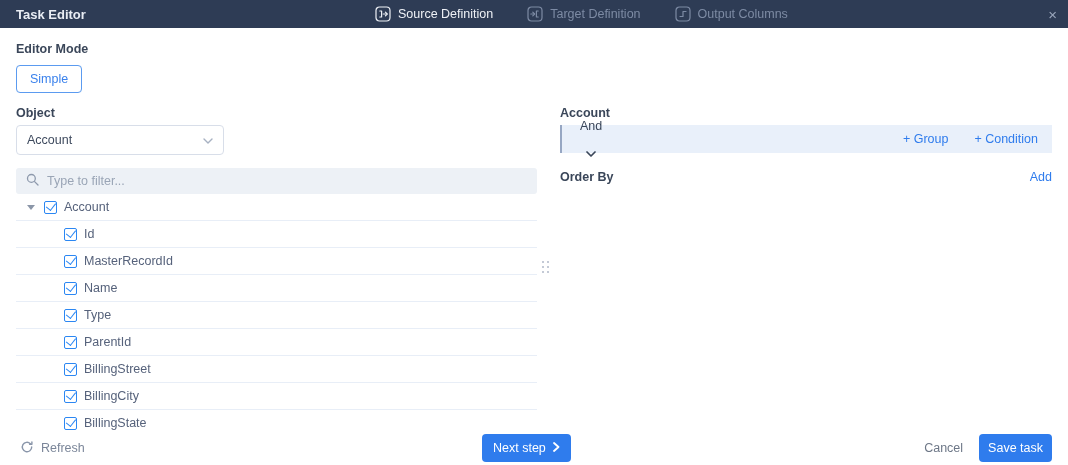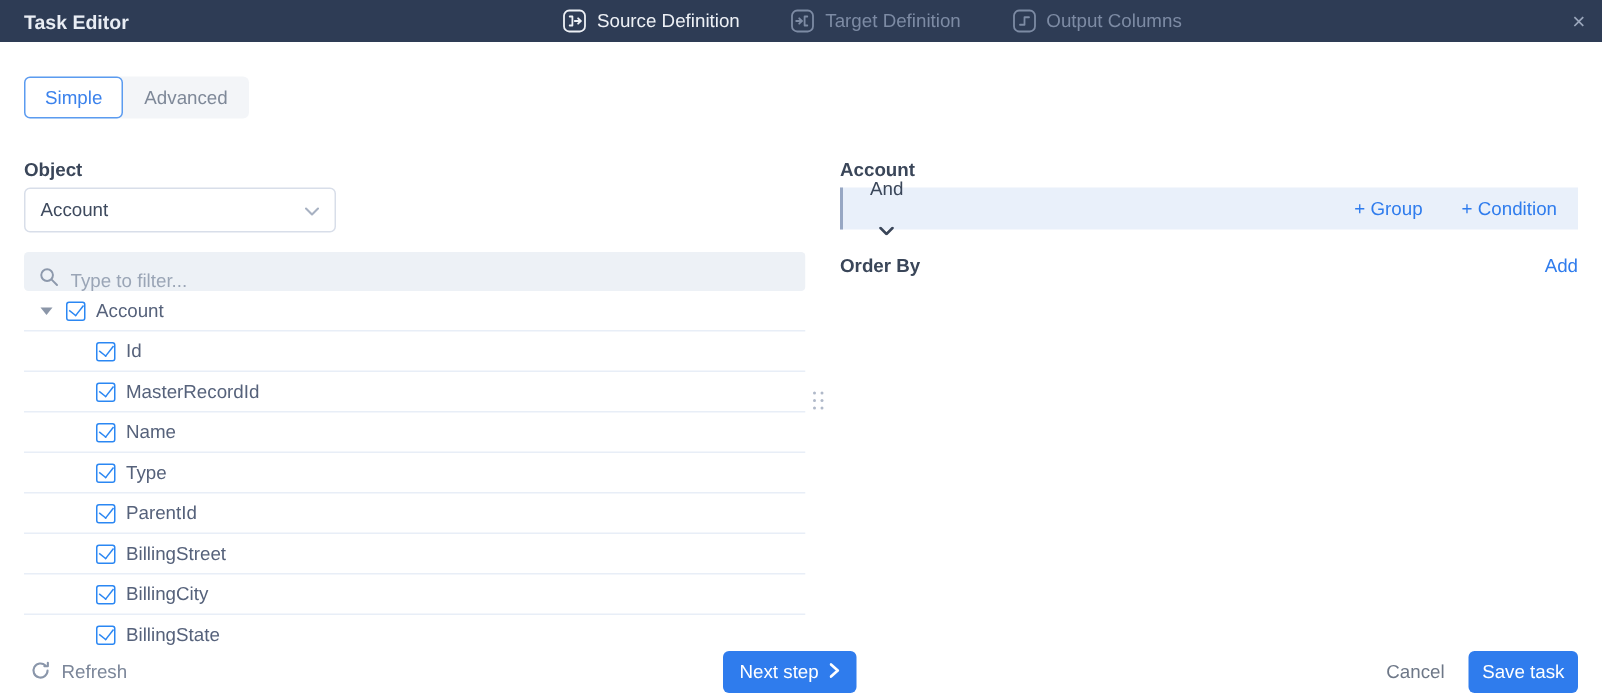--- a/index.html
+++ b/index.html
@@ -57,21 +57,21 @@
   
   .left-panel { position: absolute; left: 16px; top: 106px; width: 521px; height: 359px; overflow: hidden; }
   .select {
     margin-top: 5px; width: 208px; height: 30px;
     border: 1px solid #d8dee9; border-radius: 4px;
     display: flex; align-items: center; justify-content: space-between;
     padding: 0 10px; color: #3e4a5e; cursor: pointer; background: #fff;
   }
   .search {
     margin-top: 13px; height: 26px; background: #edf1f6; border-radius: 3px;
-    display: flex; align-items: flex-end; padding: 0 10px; gap: 8px;
+    display: flex; align-items: center; padding: 0 10px; gap: 8px;
   }
   .search input {
     border: none; background: transparent; outline: none;
     font-size: 12.5px; color: #3e4a5e; flex: 1; font-family: inherit;
   }
   .search input::placeholder { color: #9aa5b6; }
 
   .tree-row {
     height: 27px; display: flex; align-items: center;
     border-bottom: 1px solid #e8eef7; color: #56627b; cursor: pointer;
@@ -175,23 +175,23 @@
         </svg>
       </span>
       <span>Output Columns</span>
     </div>
   </nav>
 
   <div class="close-btn">×</div>
 </header>
 
 <section class="editor-mode">
+  <div class="section-label">Editor Mode</div>
   <div class="segmented">
     <button class="seg selected">Simple</button>
-    <button class="seg">Advanced</button>
   </div>
 </section>
 
 <section class="left-panel">
   <div class="section-label">Object</div>
 
   <div class="select">
     <span>Account</span>
     <span>
       <svg width="10" height="6" viewBox="0 0 10 6" fill="none" stroke="#a7b1c2" stroke-width="1.4" stroke-linecap="round" stroke-linejoin="round">

